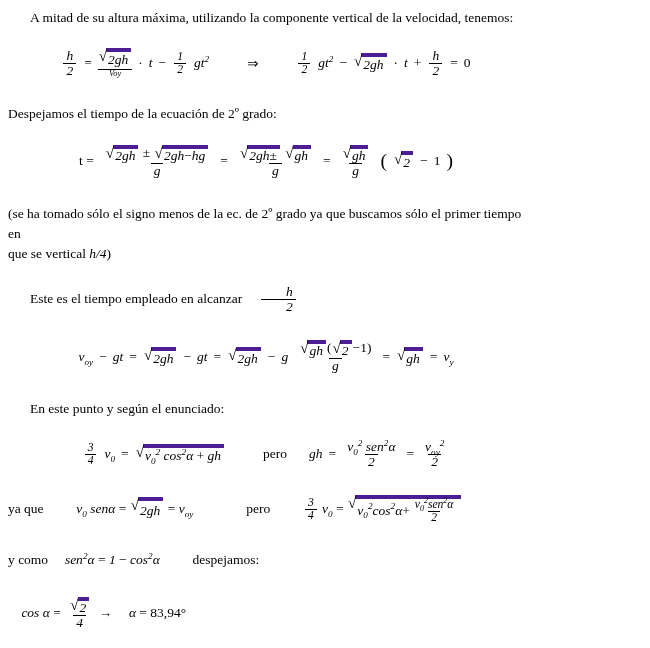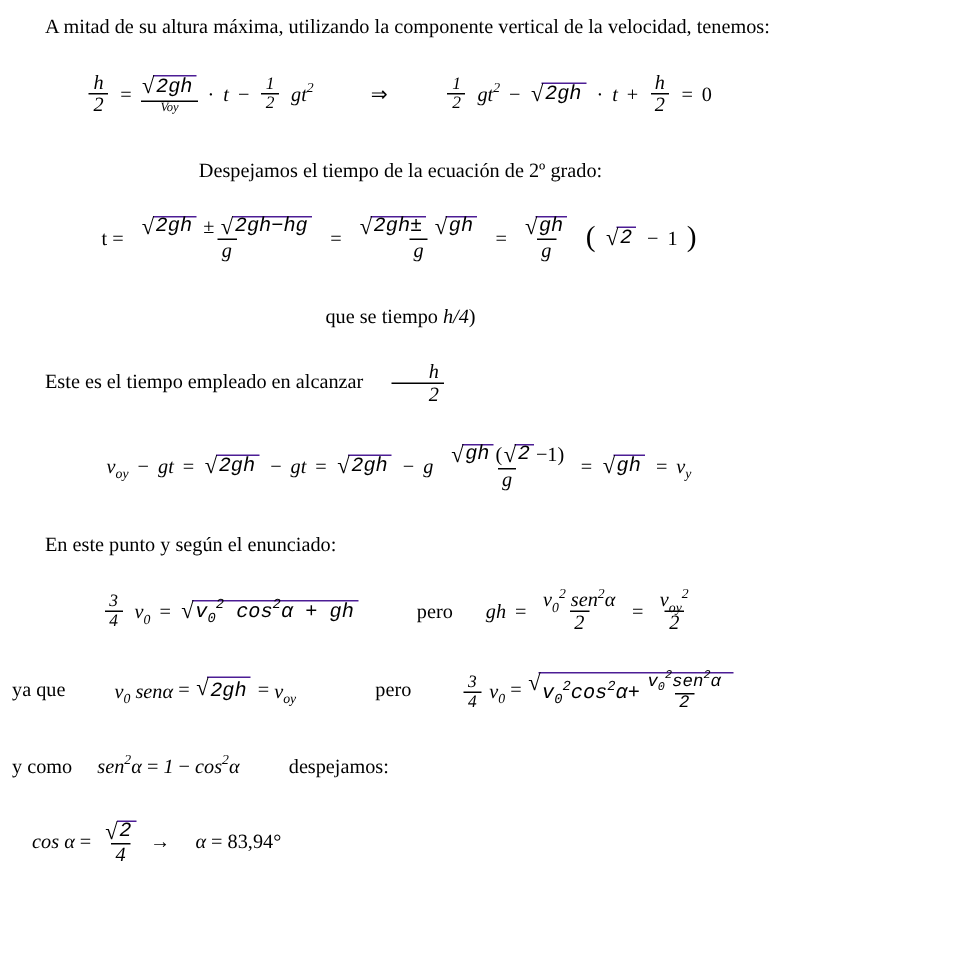--- a/index.html
+++ b/index.html
@@ -21,21 +21,21 @@
     height: 648px;
     padding: 0;
   }
 
   .para {
     margin: 0;
     padding: 0 6px 0 8px;
     line-height: 1.5;
   }
   .indent { text-indent: 22px; }
-  .center { text-align: center; }
+  .center { text-align: left; }
 
   .eqrow {
     display: flex;
     justify-content: center;
     align-items: center;
     gap: 6px;
   }
 
   
   .math {
@@ -68,24 +68,23 @@
     position: relative;
     margin: 0 1px;
   }
   .sqrt > .radical {
     font-style: normal;
     font-size: 1.12em;
     line-height: 1;
     transform: translateY(1px);
   }
   .sqrt > .rad-body {
-    border-top: 1px solid #4c1d95;
+    border-top: 4px solid #4c1d95;
     padding: 0 3px 0 2px;
     margin-left: -1px;
-    font-family: Liberation Mono, monospace;
   }
 
   sup, sub { font-size: 0.68em; line-height: 0; }
 
   .underbrace-wrap {
     display: inline-flex;
     flex-direction: column;
     align-items: center;
     vertical-align: middle;
   }
@@ -234,22 +233,23 @@
       <span class="radical">√</span>
       <span class="rad-body math">2</span>
     </span>
     <span class="mathup">−</span>
     <span class="mathup">1</span>
     <span class="paren-big">)</span>
   </div>
 
   <div class="g3"></div>
 
+  <p class="para center">(se ha tomado sólo el signo menos de la ec. de 2º grado ya que buscamos sólo el primer tiempo en</p>
   <p class="para center">
-    <span>que se tiempo </span><span class="math">h/4</span><span>)</span>
+    <span>que se vertical </span><span class="math">h/4</span><span>)</span>
   </p>
 
   <div class="g2"></div>
 
   <p class="para indent">
     <span>Este es el tiempo empleado en alcanzar</span>
     <span class="sp-sm"></span>
     <span class="frac math">
       <span class="num">h</span>
       <span class="den">2</span>

